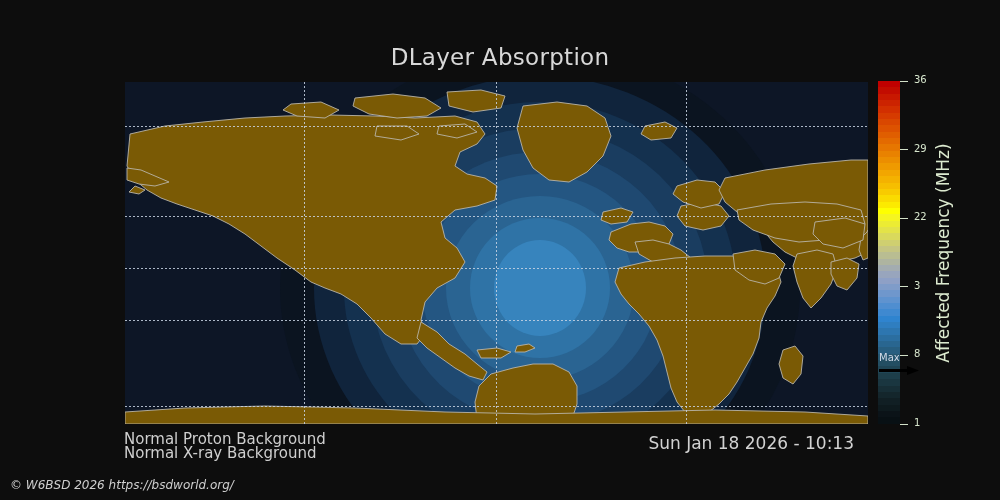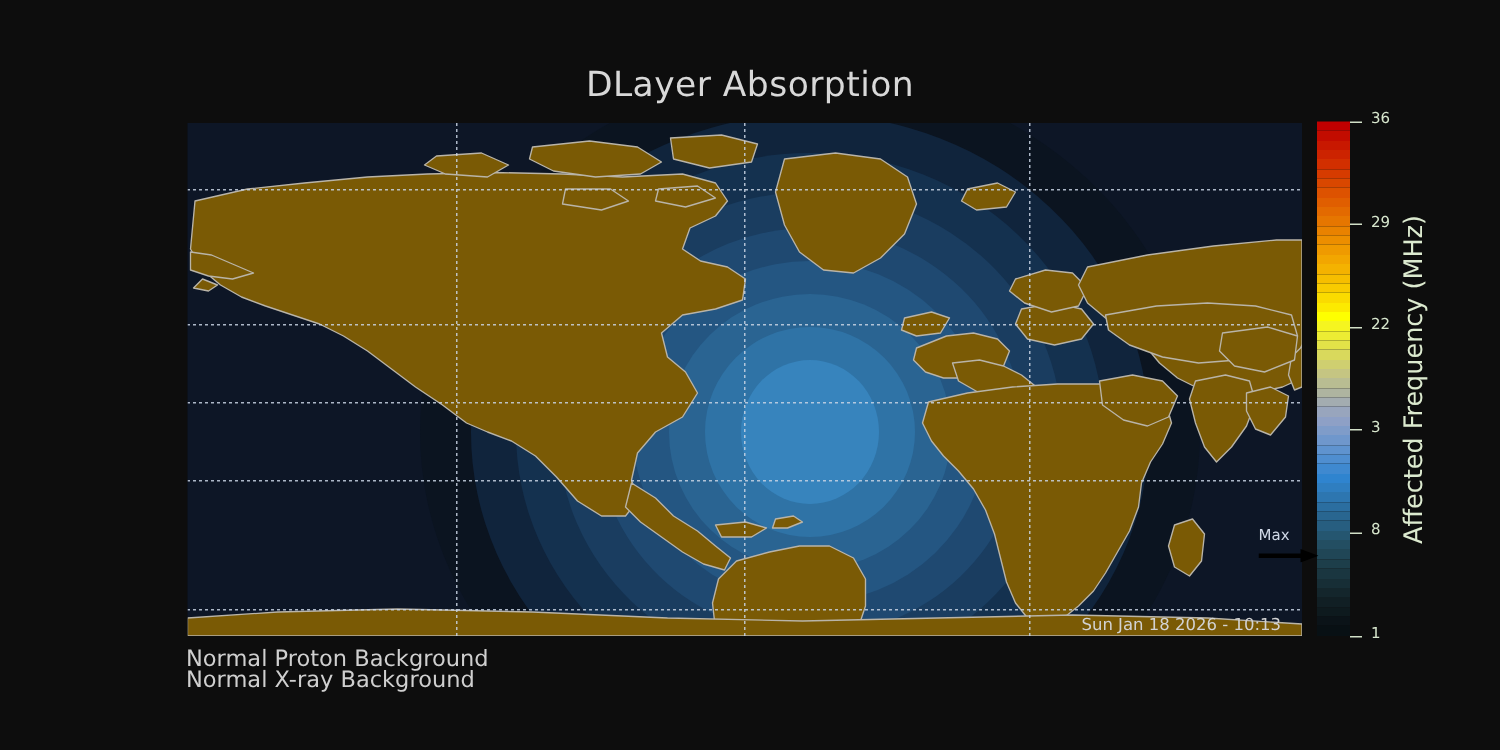--- a/index.html
+++ b/index.html
@@ -49,31 +49,31 @@
   #colorbar-axis-label{
     position:absolute;left:931px;top:81px;height:343px;width:24px;
     display:flex;align-items:center;justify-content:center;
   }
   #colorbar-axis-label span{
     transform:rotate(-90deg);white-space:nowrap;
     color:#dceacf;font-size:17px;
   }
   
   #max-marker{
-    position:absolute;left:838px;top:352px;width:44px;height:28px;padding-left:28px;
+    position:absolute;left:878px;top:352px;width:44px;height:28px;padding-left:28px;
   }
   #max-marker .max-label{
     position:absolute;left:1px;top:0;color:#cfd8e6;font-size:10px;line-height:11px;
   }
   #max-marker .max-arrow{position:absolute;left:1px;top:14px;width:40px;height:9px;}
   
   .note{position:absolute;color:#cfcfcf;font-size:15px;}
   #note-proton{left:124px;top:430px;}
   #note-xray{left:124px;top:444px;}
-  #timestamp{position:absolute;right:146px;top:410px;color:#d2d2d2;font-size:11px;}
+  #timestamp{position:absolute;right:146px;top:433px;color:#d2d2d2;font-size:17px;}
   #copyright{
     position:absolute;left:10px;top:478px;color:#cfcfcf;
     font-size:12px;font-style:italic;
   }
 </style>
 </head>
 <body>
 
 <div class="root">
 
@@ -283,14 +283,15 @@
     <div class="max-label">Max</div>
     <svg class="max-arrow" viewBox="0 0 40 9">
       <line x1="0" y1="4.5" x2="31" y2="4.5" stroke="#000000" stroke-width="3"></line>
       <polygon points="28,0 40,4.5 28,9" fill="#000000"></polygon>
     </svg>
   </div>
 
   <div class="note" id="note-proton">Normal Proton Background</div>
   <div class="note" id="note-xray">Normal X-ray Background</div>
   <div id="timestamp">Sun Jan 18 2026 - 10:13</div>
+  <div id="copyright">© W6BSD 2026 https://bsdworld.org/</div>
 
 </div>
 
 </body></html>

